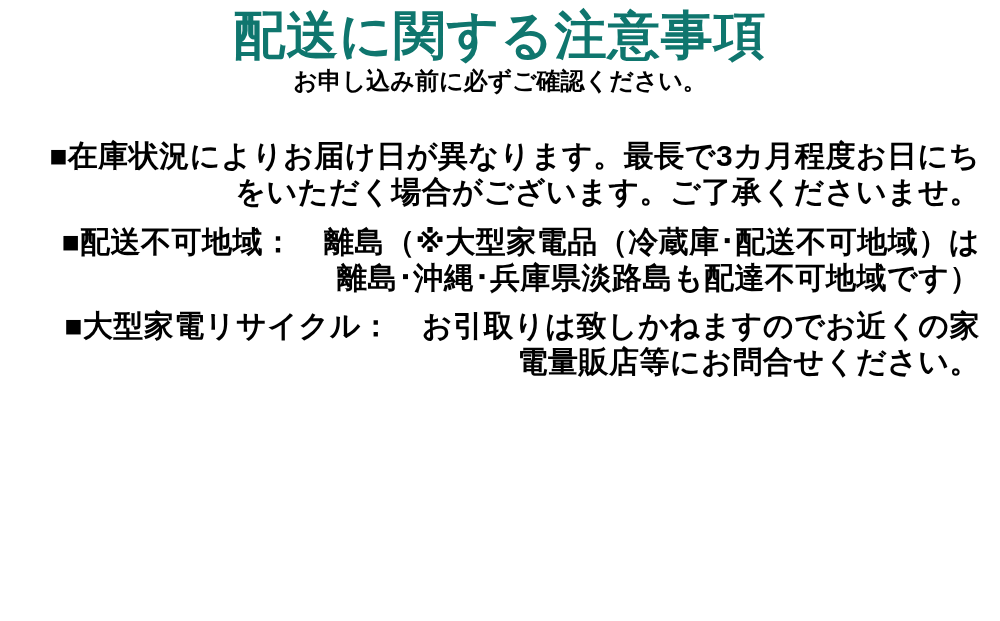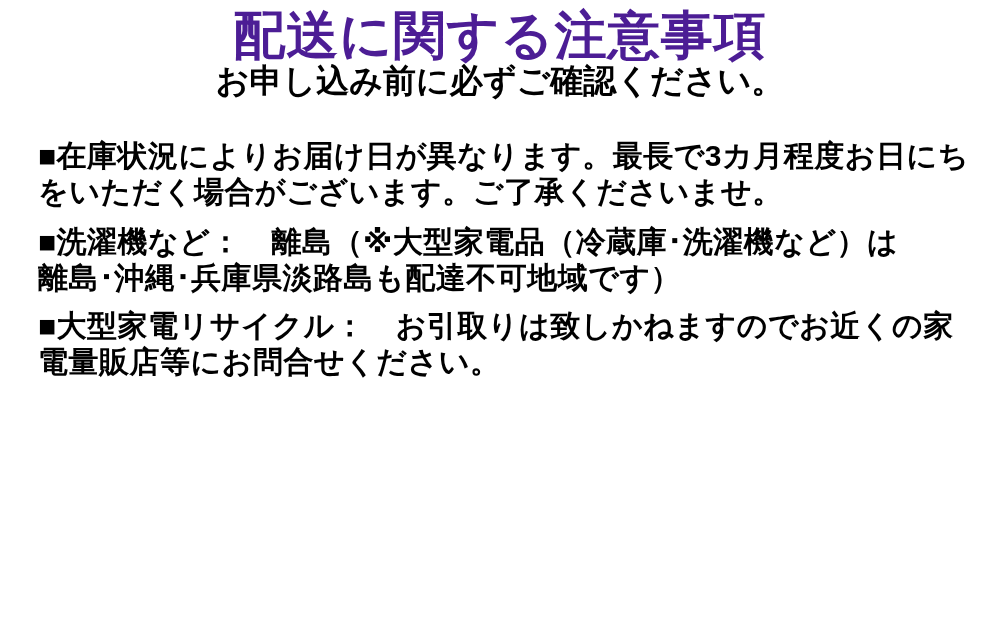--- a/index.html
+++ b/index.html
@@ -25,48 +25,49 @@
     margin: 0;
     text-align: center;
     font-size: 52px;
     line-height: 58px;
     font-weight: bold;
     letter-spacing: 1px;
   }
   .subtitle {
     margin: 0;
     text-align: center;
-    font-size: 33px;
+    font-size: 24px;
     line-height: 34px;
     font-weight: bold;
   }
   .notes {
     box-sizing: border-box;
     padding: 40px 20px 0 38px;
     font-size: 30px;
     line-height: 36px;
   }
   .note {
-    margin: 0 0 14px 0;
+    margin: 0 0 14px 8px;
     white-space: pre-line;
     letter-spacing: 0.5px;
+    text-align: right;
   }
   .note:nth-child(2) { margin-bottom: 12px; }
   .note:nth-child(3) { margin-bottom: 24px; }
   .note:nth-child(4) { margin-bottom: 20px; }
   .note:nth-child(5) { margin-bottom: 0; }
 </style>
 </head>
 <body style="background: rgb(255, 255, 255); color: rgb(0, 0, 0);">
 
 <div class="page">
-  <h1 class="title" style="color: #4c1d95;">配送に関する注意事項</h1>
+  <h1 class="title" style="color: #0f766e;">配送に関する注意事項</h1>
   <p class="subtitle">お申し込み前に必ずご確認ください。</p>
 
   <div class="notes">
     <p class="note">■在庫状況によりお届け日が異なります。最長で3カ月程度お日にち
 をいただく場合がございます。ご了承くださいませ。</p>
-    <p class="note">■洗濯機など：　離島（※大型家電品（冷蔵庫･洗濯機など）は
+    <p class="note">■配送不可地域：　離島（※大型家電品（冷蔵庫･配送不可地域）は
 離島･沖縄･兵庫県淡路島も配達不可地域です）</p>
     <p class="note">■大型家電リサイクル：　お引取りは致しかねますのでお近くの家
 電量販店等にお問合せください。</p>
   </div>
 </div>
 
 </body></html>

